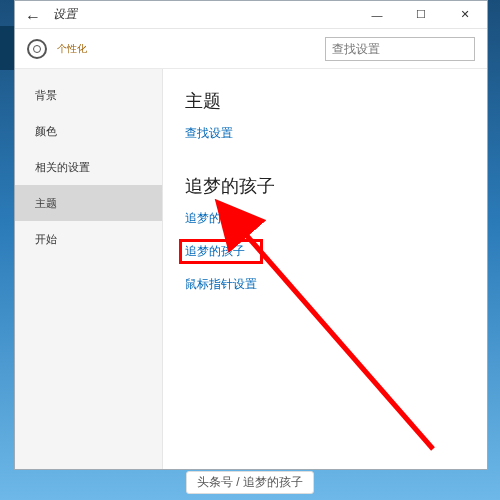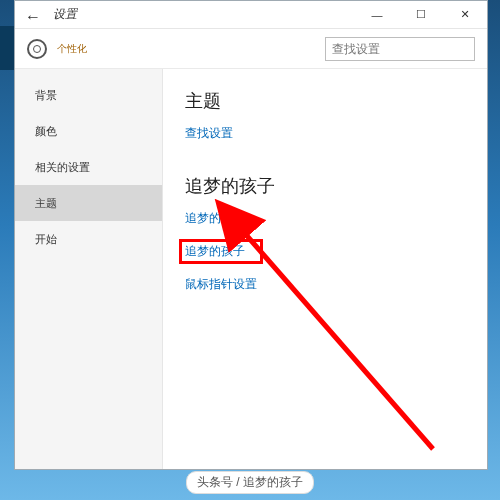--- a/index.html
+++ b/index.html
@@ -77,21 +77,21 @@
   }
   .section-h.second { margin-top: 18px; }
   .highlight-box {
     position: absolute; border: 3px solid #ff0000; pointer-events: none;
   }
   .arrow-svg {
     position: absolute; left: 0; top: 0; width: 100%; height: 100%; pointer-events: none;
   }
   .watermark {
     position: absolute; left: 50%; transform: translateX(-50%); bottom: 6px;
-    background: #ffffff; color: #555; font-size: 12px; padding: 2px 10px; border-radius: 10px;
+    background: #ffffff; color: #555; font-size: 12px; padding: 2px 10px; border-radius: 3px;
     border: 1px solid #ddd;
   }
 </style>
 </head>
 <body>
 
 <div class="taskbar-frag"></div>
 
 <div class="window">
 

